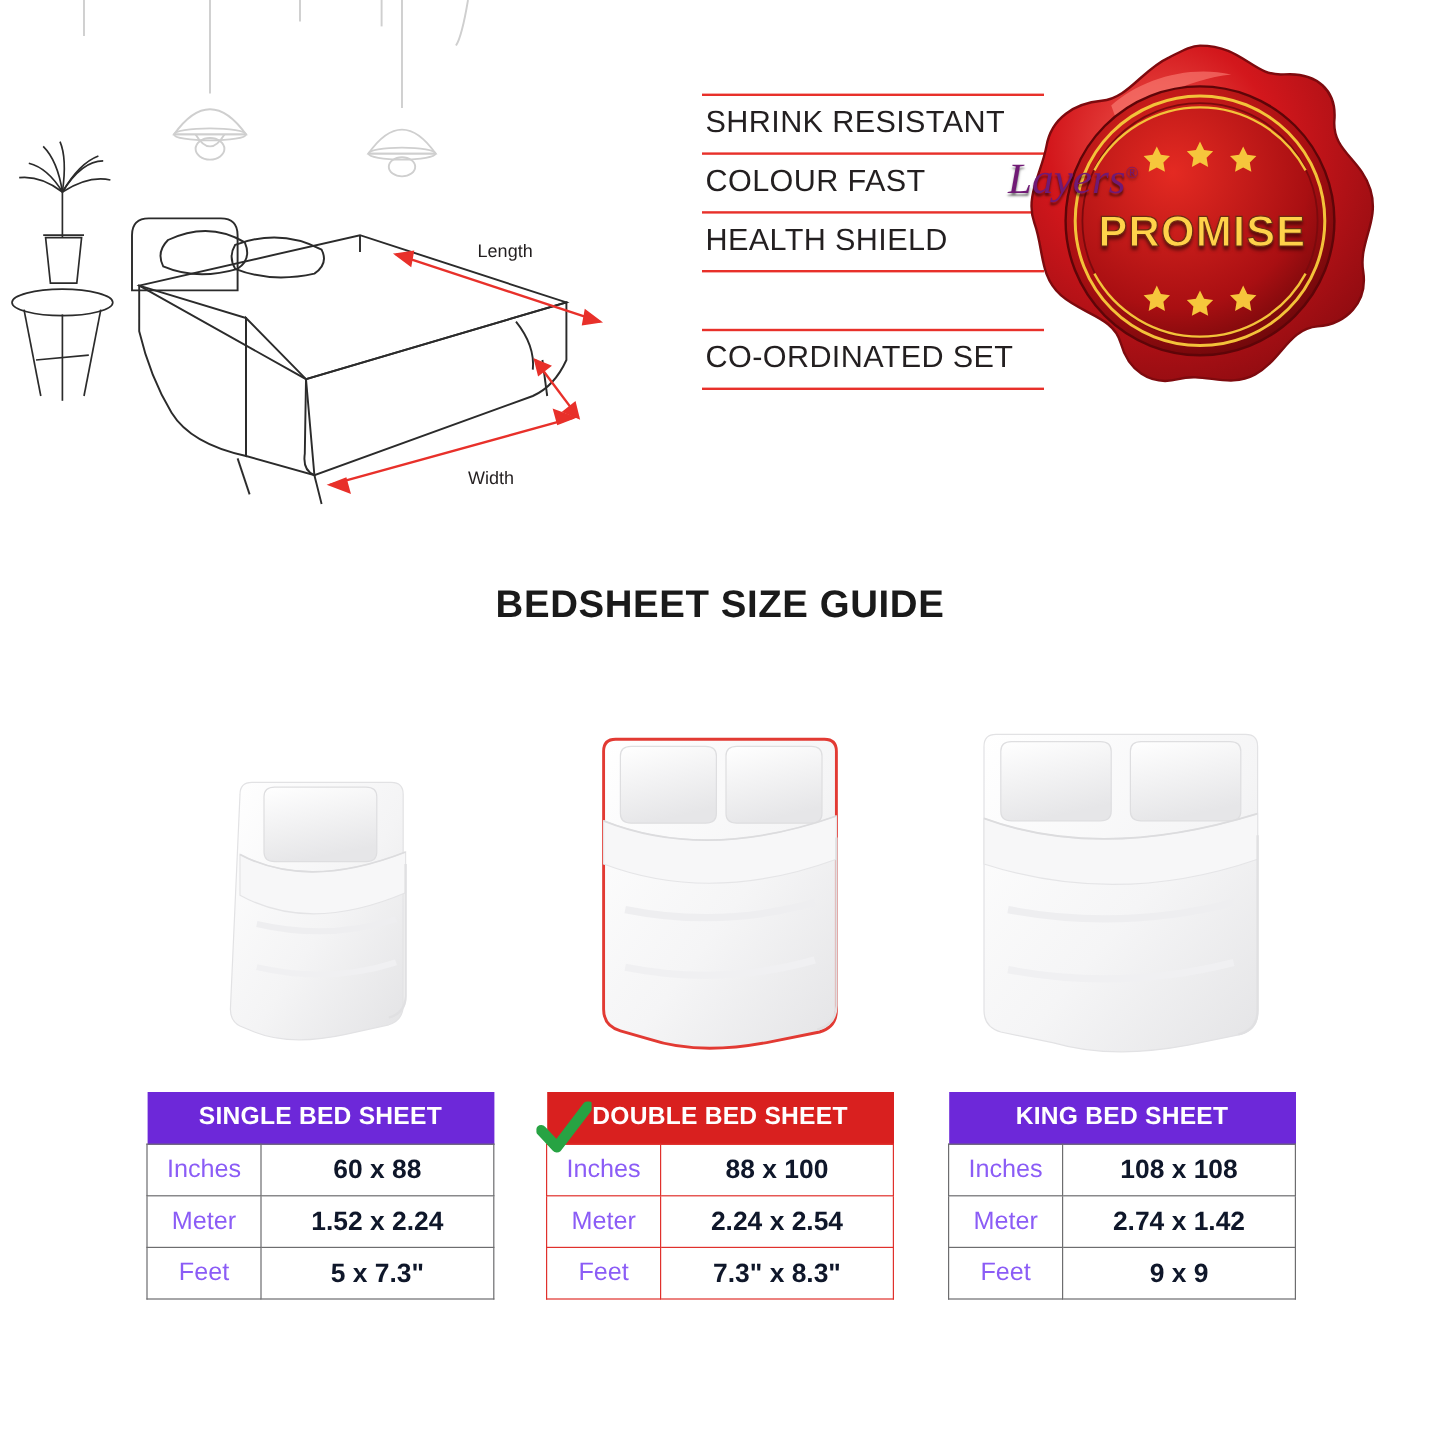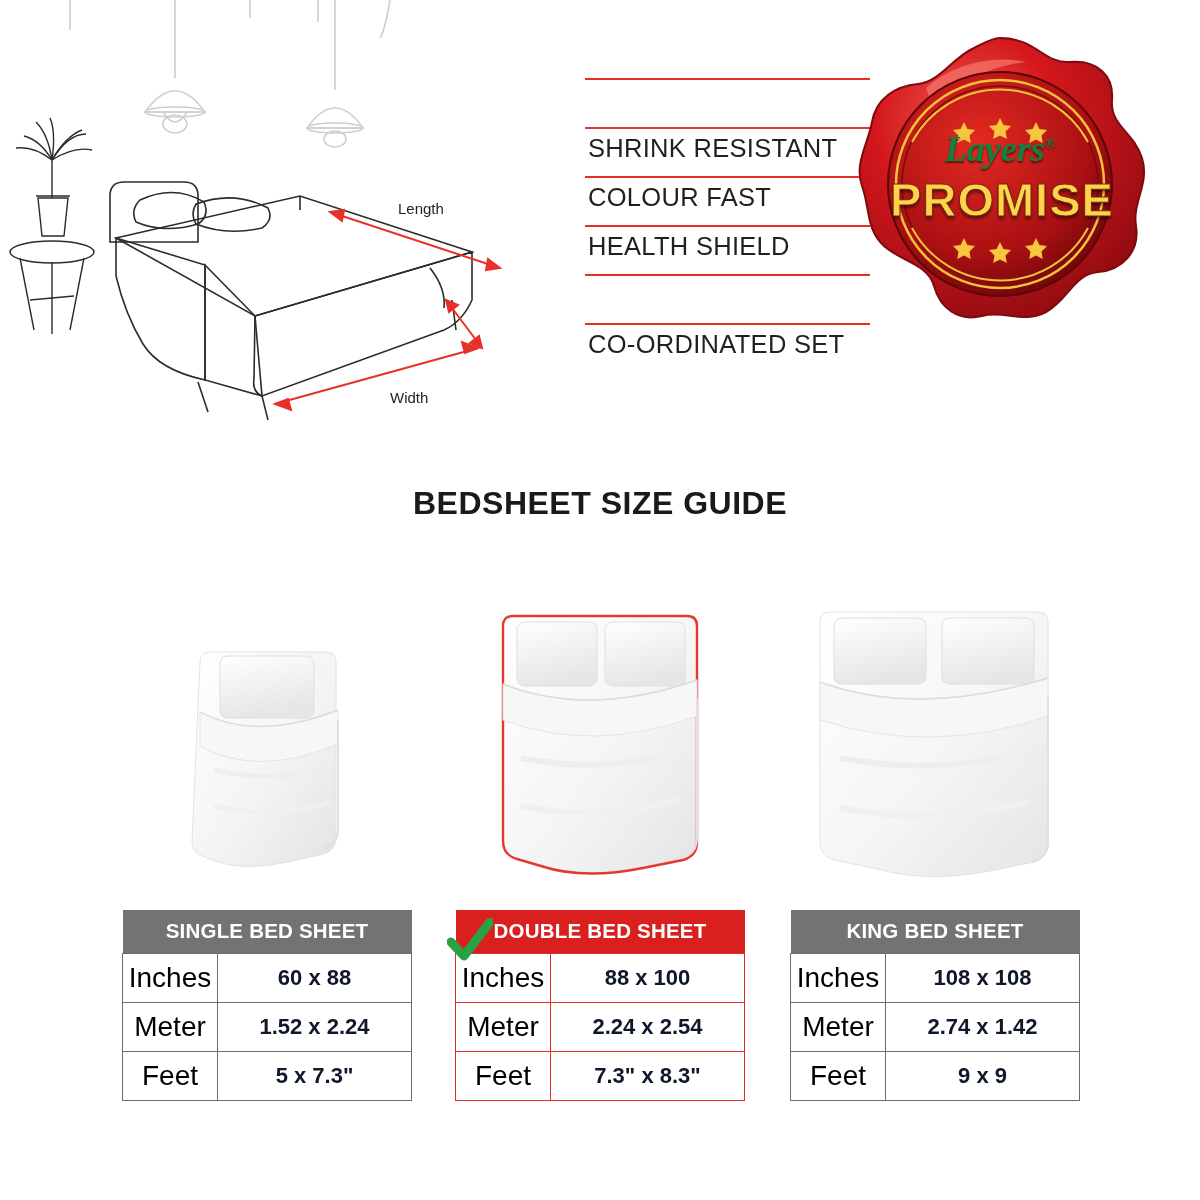--- a/index.html
+++ b/index.html
@@ -15,39 +15,39 @@
   .bed-illustration { position: absolute; left: 0; top: 0; width: 560px; height: 440px; }
 
   
   .features { position: absolute; left: 585px; top: 78px; width: 285px; }
   .feature-row { position: relative; height: 49px; }
   .feature-row .rule {
     position: absolute; left: 0; top: 0; width: 100%; height: 2px; background: #e8302a;
   }
   .feature-label {
     position: absolute; left: 3px; top: 10px;
-    font-size: 25.5px; letter-spacing: .3px; color: #231f20; white-space: nowrap; margin-top: 46px;
+    font-size: 25.5px; letter-spacing: .3px; color: #231f20; white-space: nowrap;
   }
   .features .bottom-rule {
     position: absolute; left: 0; top: 245px; width: 100%; height: 2px; background: #e8302a;
   }
 
   
   .seal { position: absolute; left: 840px; top: 32px; width: 320px; height: 320px; }
   .seal .seal-text-layers {
-    position: absolute; left: 0; right: 0; top: 96px; text-align: center;
-    font-family: "Liberation Serif", serif; font-style: italic; font-weight: bold;
-    font-size: 36px; color: #15803d;
+    position: absolute; left: 0; right: 0; top: 96px; text-align: left;
+    font-family: "Liberation Serif", serif; font-style: italic; font-weight: normal;
+    font-size: 36px; color: #701a75;
     text-shadow: 0 2px 2px rgba(0,0,0,.55);
   }
   .seal .reg { font-size: 14px; vertical-align: super; }
   .seal .seal-text-promise {
     position: absolute; left: 4px; right: 0; top: 140px; text-align: center;
     font-family: "Liberation Sans", sans-serif; font-weight: bold;
-    font-size: 47px; letter-spacing: 1px;
+    font-size: 36px; letter-spacing: 1px;
     color: #ffd24a;
     -webkit-text-stroke: 1px #6b2b12;
     text-shadow: 0 3px 3px rgba(0,0,0,.5);
   }
 
   
   .main-title {
     position: absolute; left: 0; right: 0; top: 485px; text-align: center;
     font-size: 32px; font-weight: bold; letter-spacing: .5px; color: #1a1a1a;
   }
@@ -56,30 +56,30 @@
   .cards { position: absolute; left: 0; top: 600px; width: 1200px; height: 520px; }
   .card { position: absolute; top: 0; width: 290px; }
   .card.single { left: 122px; }
   .card.double { left: 455px; }
   .card.king   { left: 790px; }
 
   .bed-art { position: relative; width: 290px; height: 310px; }
 
   .table { width: 290px; border-collapse: collapse; }
   .table .hdr td {
-    background: #737373; color: #fff; font-weight: bold; font-size: 20.5px;
+    background: #6d28d9; color: #fff; font-weight: bold; font-size: 20.5px;
     text-align: center; padding: 9px 0 10px; letter-spacing: .2px;
   }
   .card.double .table .hdr td { background: #d9201f; }
   .table td {
     border: 1px solid #6d6d6f; font-size: 21px; color: #222; padding: 8px 0;
   }
   .card.double .table td { border-color: #e0302c; margin-left: 32px; }
   .table td.unit {
-    width: 95px; text-align: center; color: #000000; font-size: 28px;
+    width: 95px; text-align: center; color: #8b5cf6; font-size: 21px;
   }
   .table td.val { text-align: center; font-weight: bold; font-size: 22px; color: #0f172a; }
   .table .hdr td { border: none; }
 
   .tick {
     position: absolute; left: -8px; top: 318px; width: 46px; height: 46px;
   }
 </style>
 </head>
 <body>

